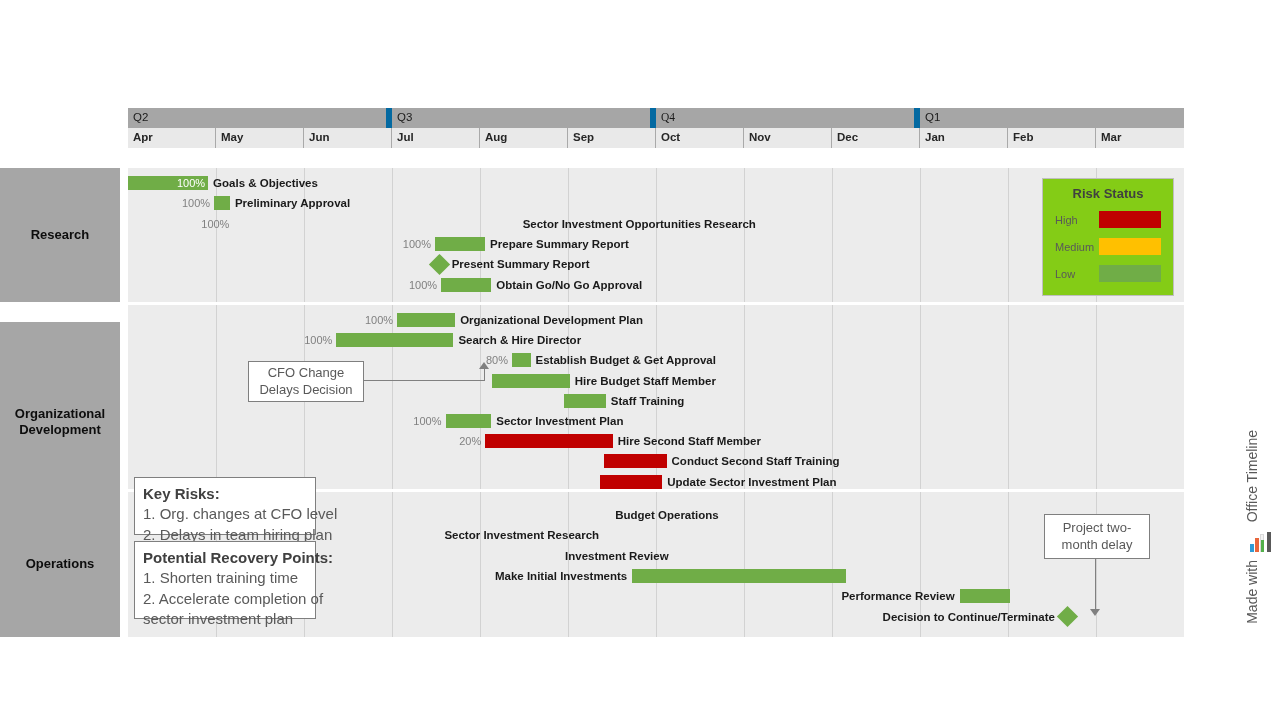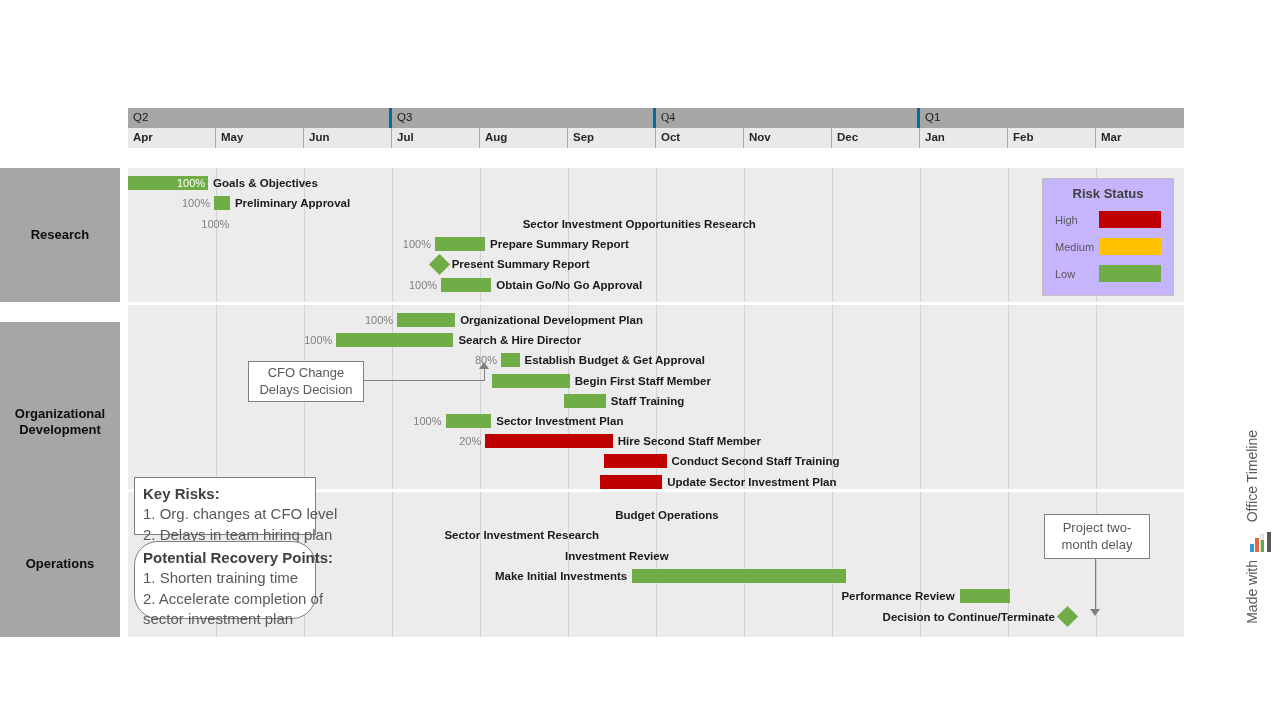--- a/index.html
+++ b/index.html
@@ -5,21 +5,21 @@
   html,body{margin:0;padding:0;}
   body{
     width:1280px;height:720px;background:#ffffff;overflow:hidden;
     font-family:"Liberation Sans", sans-serif;
     -webkit-font-smoothing:antialiased;
   }
   .stage{position:relative;width:1280px;height:720px;}
 
   
   .qrow{position:absolute;left:128px;top:108px;width:1056px;height:20px;display:flex;}
-  .qcell{background:#a6a6a6;border-right:3px solid #0369a1;box-sizing:border-box;
+  .qcell{background:#a6a6a6;border-right:6px solid #0369a1;box-sizing:border-box;
          font-size:11.5px;color:#1a1a1a;padding:3px 0 0 5px;}
   .qcell:last-child{border-right:none;}
 
   .mrow{position:absolute;left:128px;top:128px;width:1056px;height:20px;display:flex;font-weight:bold;}
   .mcell{width:88px;background:#e9e9e9;border-right:1px solid #a9a9a9;box-sizing:border-box;
          font-size:11.5px;color:#262626;padding:3px 0 0 5px;}
   .mcell:last-child{border-right:none;}
   .lane-label{position:absolute;left:0;width:120px;background:#a6a6a6;
       display:flex;align-items:center;justify-content:center;text-align:center;
       font-size:13px;font-weight:bold;color:#0d0d0d;line-height:1.25;}
@@ -35,21 +35,21 @@
        margin-right:3px;white-space:nowrap;}
   .pct.inside{color:#ffffff;right:auto;left:auto;margin-right:0;}
   .tlabel{font-size:11.5px;font-weight:bold;color:#1a1a1a;white-space:nowrap;}
   .ml{margin-left:5px;}
   .mr{margin-right:5px;}
 
   .diamond{width:15px;height:15px;transform:rotate(45deg);}
   .diamond.low{background:#70ad47;}
 
   
-  .legend{position:absolute;background:#c4b5fd;border:1px solid #bfbfbf;
+  .legend{position:absolute;background:#84cc16;border:1px solid #bfbfbf;
           box-sizing:border-box;}
   .legend-title{font-size:13px;font-weight:bold;color:#404040;text-align:center;
                 padding:7px 0 5px 0;}
   .legend-row{display:flex;align-items:center;height:27px;padding:0 12px;}
   .legend-name{font-size:11px;color:#595959;flex:1;}
   .legend-swatch{width:62px;height:17px;}
 
   
   .note{position:absolute;background:#ffffff;border:1px solid #7f7f7f;
         box-sizing:border-box;padding:6px 8px;}
@@ -177,32 +177,32 @@
         </div>
         <div class="tlabel ml">Organizational Development Plan</div>
       </div>
       <div class="task" style="top: 332.2px; left: 304.24px;">
         <div style="position: relative; display: flex; align-items: center;">
           <div class="pct" style="position: static; margin-right: 4px;">100%</div>
           <div class="bar low" style="width: 117.04px;"></div>
         </div>
         <div class="tlabel ml">Search &amp; Hire Director</div>
       </div>
-      <div class="task" style="top: 352.4px; left: 475px;">
+      <div class="task" style="top: 352.4px; left: 486px;">
         <div style="position: relative; display: flex; align-items: center;">
           <div class="pct" style="position: static; margin-right: 4px;">80%</div>
           <div class="bar low" style="width: 18.48px;"></div>
         </div>
         <div class="tlabel ml">Establish Budget &amp; Get Approval</div>
       </div>
       <div class="task" style="top: 372.6px; left: 492.32px;">
         <div style="position: relative; display: flex; align-items: center;">
           <div class="bar low" style="width: 77.44px;"></div>
         </div>
-        <div class="tlabel ml">Begin First Staff Member</div>
+        <div class="tlabel ml">Hire Budget Staff Member</div>
       </div>
       <div class="task" style="top: 392.8px; left: 563.6px;">
         <div style="position: relative; display: flex; align-items: center;">
           <div class="bar low" style="width: 42.24px;"></div>
         </div>
         <div class="tlabel ml">Staff Training</div>
       </div>
       <div class="task" style="top: 413px; left: 413.36px;">
         <div style="position: relative; display: flex; align-items: center;">
           <div class="pct" style="position: static; margin-right: 4px;">100%</div>
@@ -294,21 +294,21 @@
   <div class="conn" style="left:364px;top:380px;width:120px;height:1px;"></div>
   <div class="conn" style="left:484px;top:368px;width:1px;height:13px;"></div>
   <div class="arrowhead arrow-up" style="left:479px;top:362px;"></div>
 
   <div class="note" id="note-risks" style="left:134px;top:477px;width:182px;height:58px;">
     <div class="note-line bold">Key Risks:</div>
     <div class="note-line">1. Org. changes at CFO level</div>
     <div class="note-line">2. Delays in team hiring plan</div>
   </div>
 
-  <div class="note" id="note-recovery" style="left:134px;top:541px;width:182px;height:78px;border-radius:24px;">
+  <div class="note" id="note-recovery" style="left:134px;top:541px;width:182px;height:78px;">
     <div class="note-line bold">Potential Recovery Points:</div>
     <div class="note-line">1. Shorten training time</div>
     <div class="note-line">2. Accelerate completion of</div>
     <div class="note-line">sector investment plan</div>
   </div>
 
   <div class="callout" id="note-delay" style="left:1044px;top:514px;width:106px;height:45px;">
     <div class="callout-line">Project two-</div>
     <div class="callout-line">month delay</div>
   </div>

